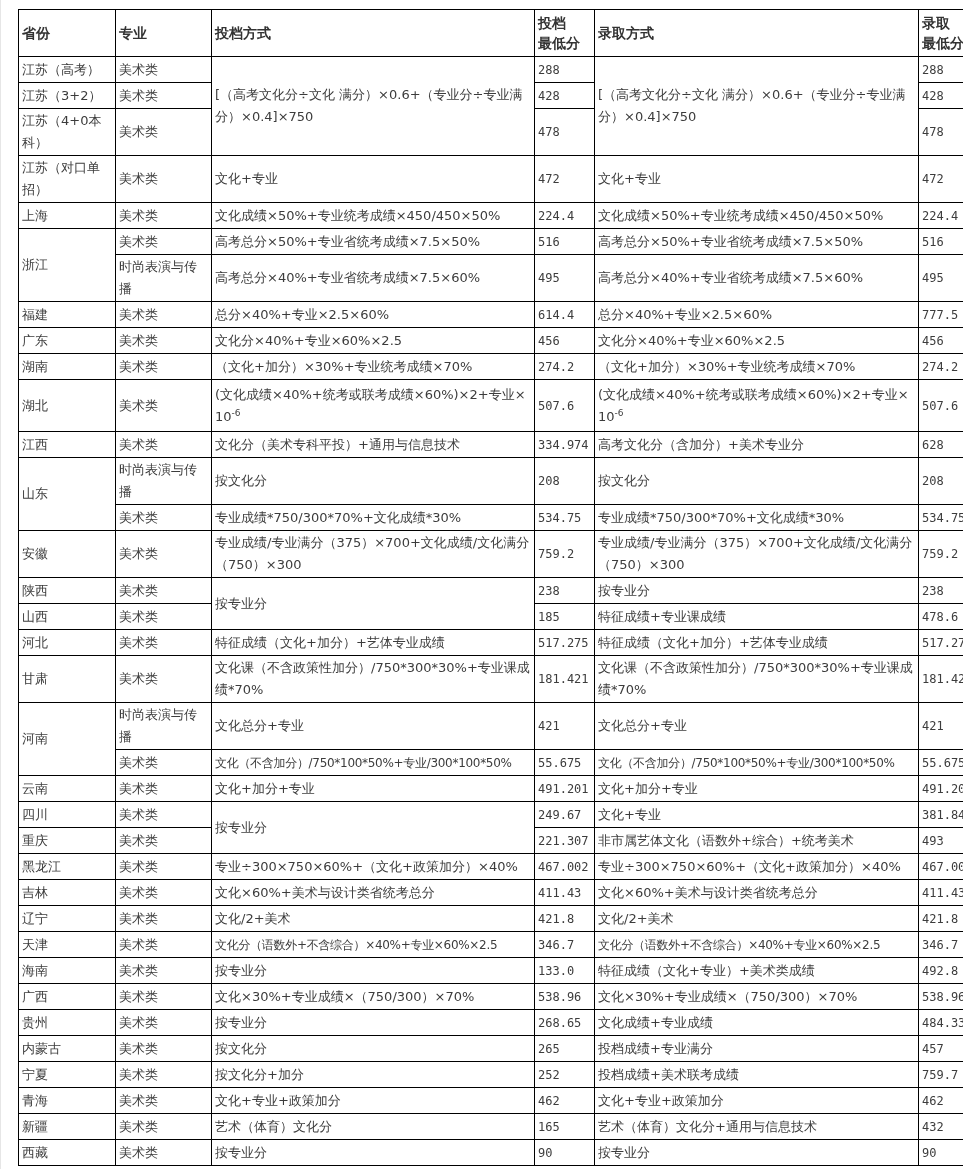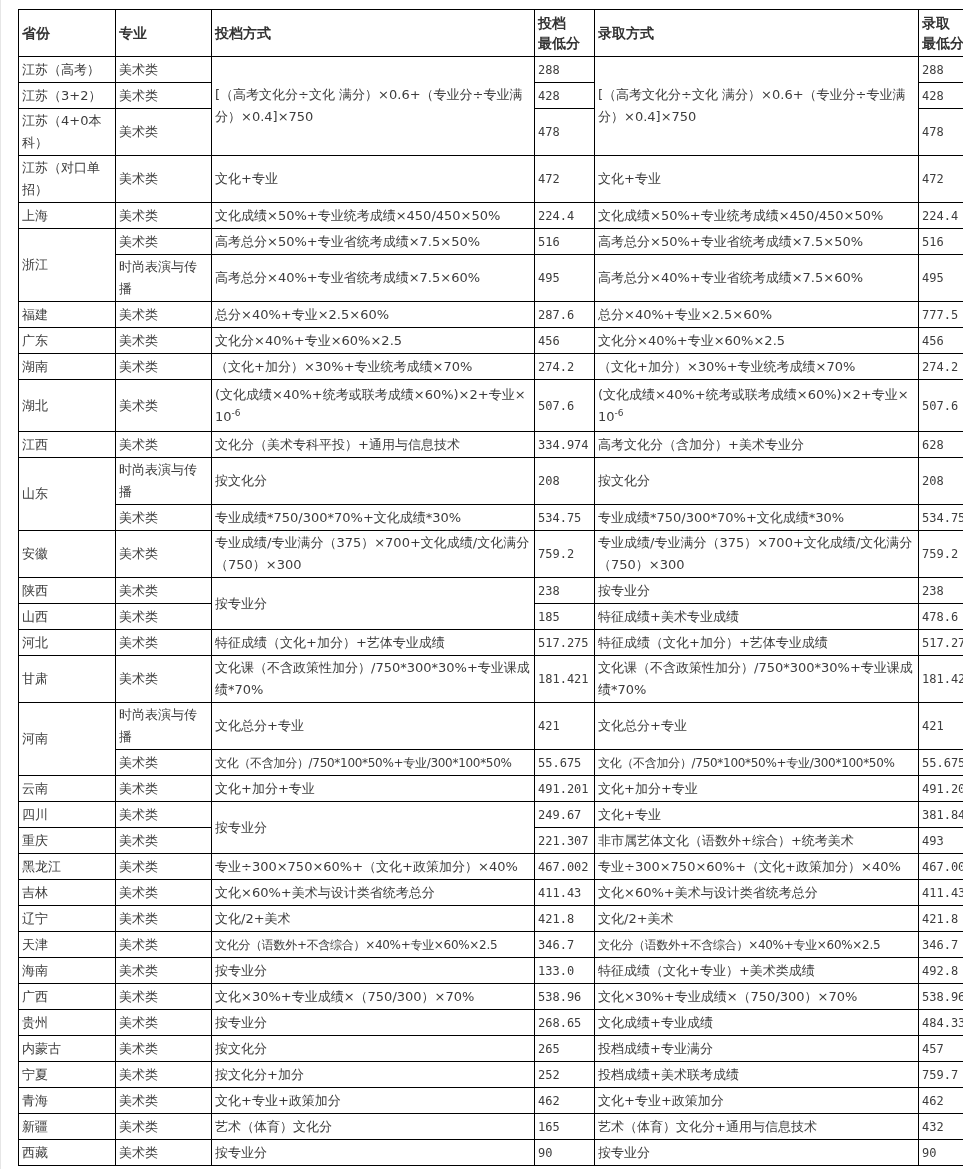--- a/index.html
+++ b/index.html
@@ -111,21 +111,21 @@
       <td>高考总分×40%+专业省统考成绩×7.5×60%</td>
       <td class="num">495</td>
       <td>高考总分×40%+专业省统考成绩×7.5×60%</td>
       <td class="num">495</td>
     </tr>
 
     <tr class="r1">
       <td>福建</td>
       <td>美术类</td>
       <td>总分×40%+专业×2.5×60%</td>
-      <td class="num">287.6</td>
+      <td class="num">614.4</td>
       <td>总分×40%+专业×2.5×60%</td>
       <td class="num">777.5</td>
     </tr>
 
     <tr class="r1">
       <td>广东</td>
       <td>美术类</td>
       <td>文化分×40%+专业×60%×2.5</td>
       <td class="num">456</td>
       <td>文化分×40%+专业×60%×2.5</td>
@@ -189,21 +189,21 @@
       <td>美术类</td>
       <td rowspan="2">按专业分</td>
       <td class="num">238</td>
       <td>按专业分</td>
       <td class="num">238</td>
     </tr>
     <tr class="r1">
       <td>山西</td>
       <td>美术类</td>
       <td class="num">185</td>
-      <td>特征成绩+美术专业成绩</td>
+      <td>特征成绩+专业课成绩</td>
       <td class="num">478.6</td>
     </tr>
 
     <tr class="r1">
       <td>河北</td>
       <td>美术类</td>
       <td>特征成绩（文化+加分）+艺体专业成绩</td>
       <td class="num">517.275</td>
       <td>特征成绩（文化+加分）+艺体专业成绩</td>
       <td class="num">517.275</td>

